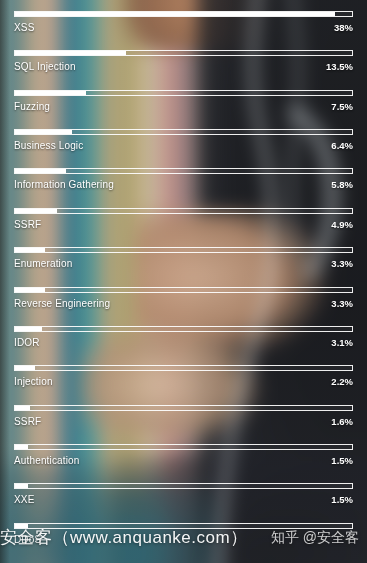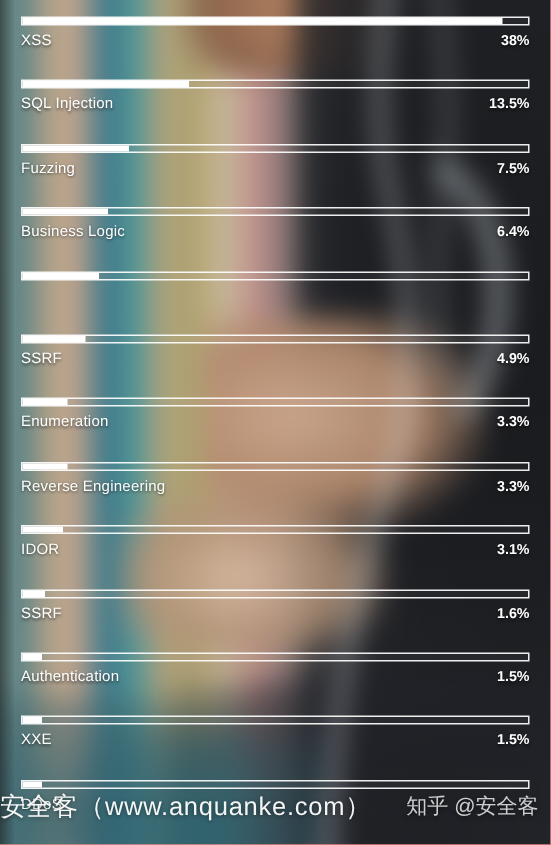--- a/index.html
+++ b/index.html
@@ -8,21 +8,21 @@
     width:367px; height:563px;
     overflow:hidden;
     font-family:"Liberation Sans", sans-serif;
   }
 
   
   #stage {
     position:relative;
     width:367px; height:563px;
     overflow:hidden;
-    background:#ef4444;
+    background:#4c1d95;
     text-decoration:underline;
   }
 
   
   .bg-photo {
     position:absolute; inset:-40px;
     filter:blur(9px) saturate(1.12);
   }
   
   .bg-base {
@@ -248,20 +248,24 @@
       <div class="row-meta">
         <span class="row-label">Business Logic</span>
         <span class="row-value">6.4%</span>
       </div>
     </div>
 
     <div class="row">
       <div class="bar-track">
         <div class="bar-fill" style="width: 15%;"></div>
       </div>
+      <div class="row-meta">
+        <span class="row-label">Information Gathering</span>
+        <span class="row-value">5.8%</span>
+      </div>
     </div>
 
     <div class="row">
       <div class="bar-track">
         <div class="bar-fill" style="width: 12.5%;"></div>
       </div>
       <div class="row-meta">
         <span class="row-label">SSRF</span>
         <span class="row-value">4.9%</span>
       </div>
@@ -292,20 +296,29 @@
       <div class="bar-track">
         <div class="bar-fill" style="width: 8%;"></div>
       </div>
       <div class="row-meta">
         <span class="row-label">IDOR</span>
         <span class="row-value">3.1%</span>
       </div>
     </div>
 
 
+    <div class="row">
+      <div class="bar-track">
+        <div class="bar-fill" style="width: 6%;"></div>
+      </div>
+      <div class="row-meta">
+        <span class="row-label">Injection</span>
+        <span class="row-value">2.2%</span>
+      </div>
+    </div>
 
     <div class="row">
       <div class="bar-track">
         <div class="bar-fill" style="width: 4.5%;"></div>
       </div>
       <div class="row-meta">
         <span class="row-label">SSRF</span>
         <span class="row-value">1.6%</span>
       </div>
     </div>

